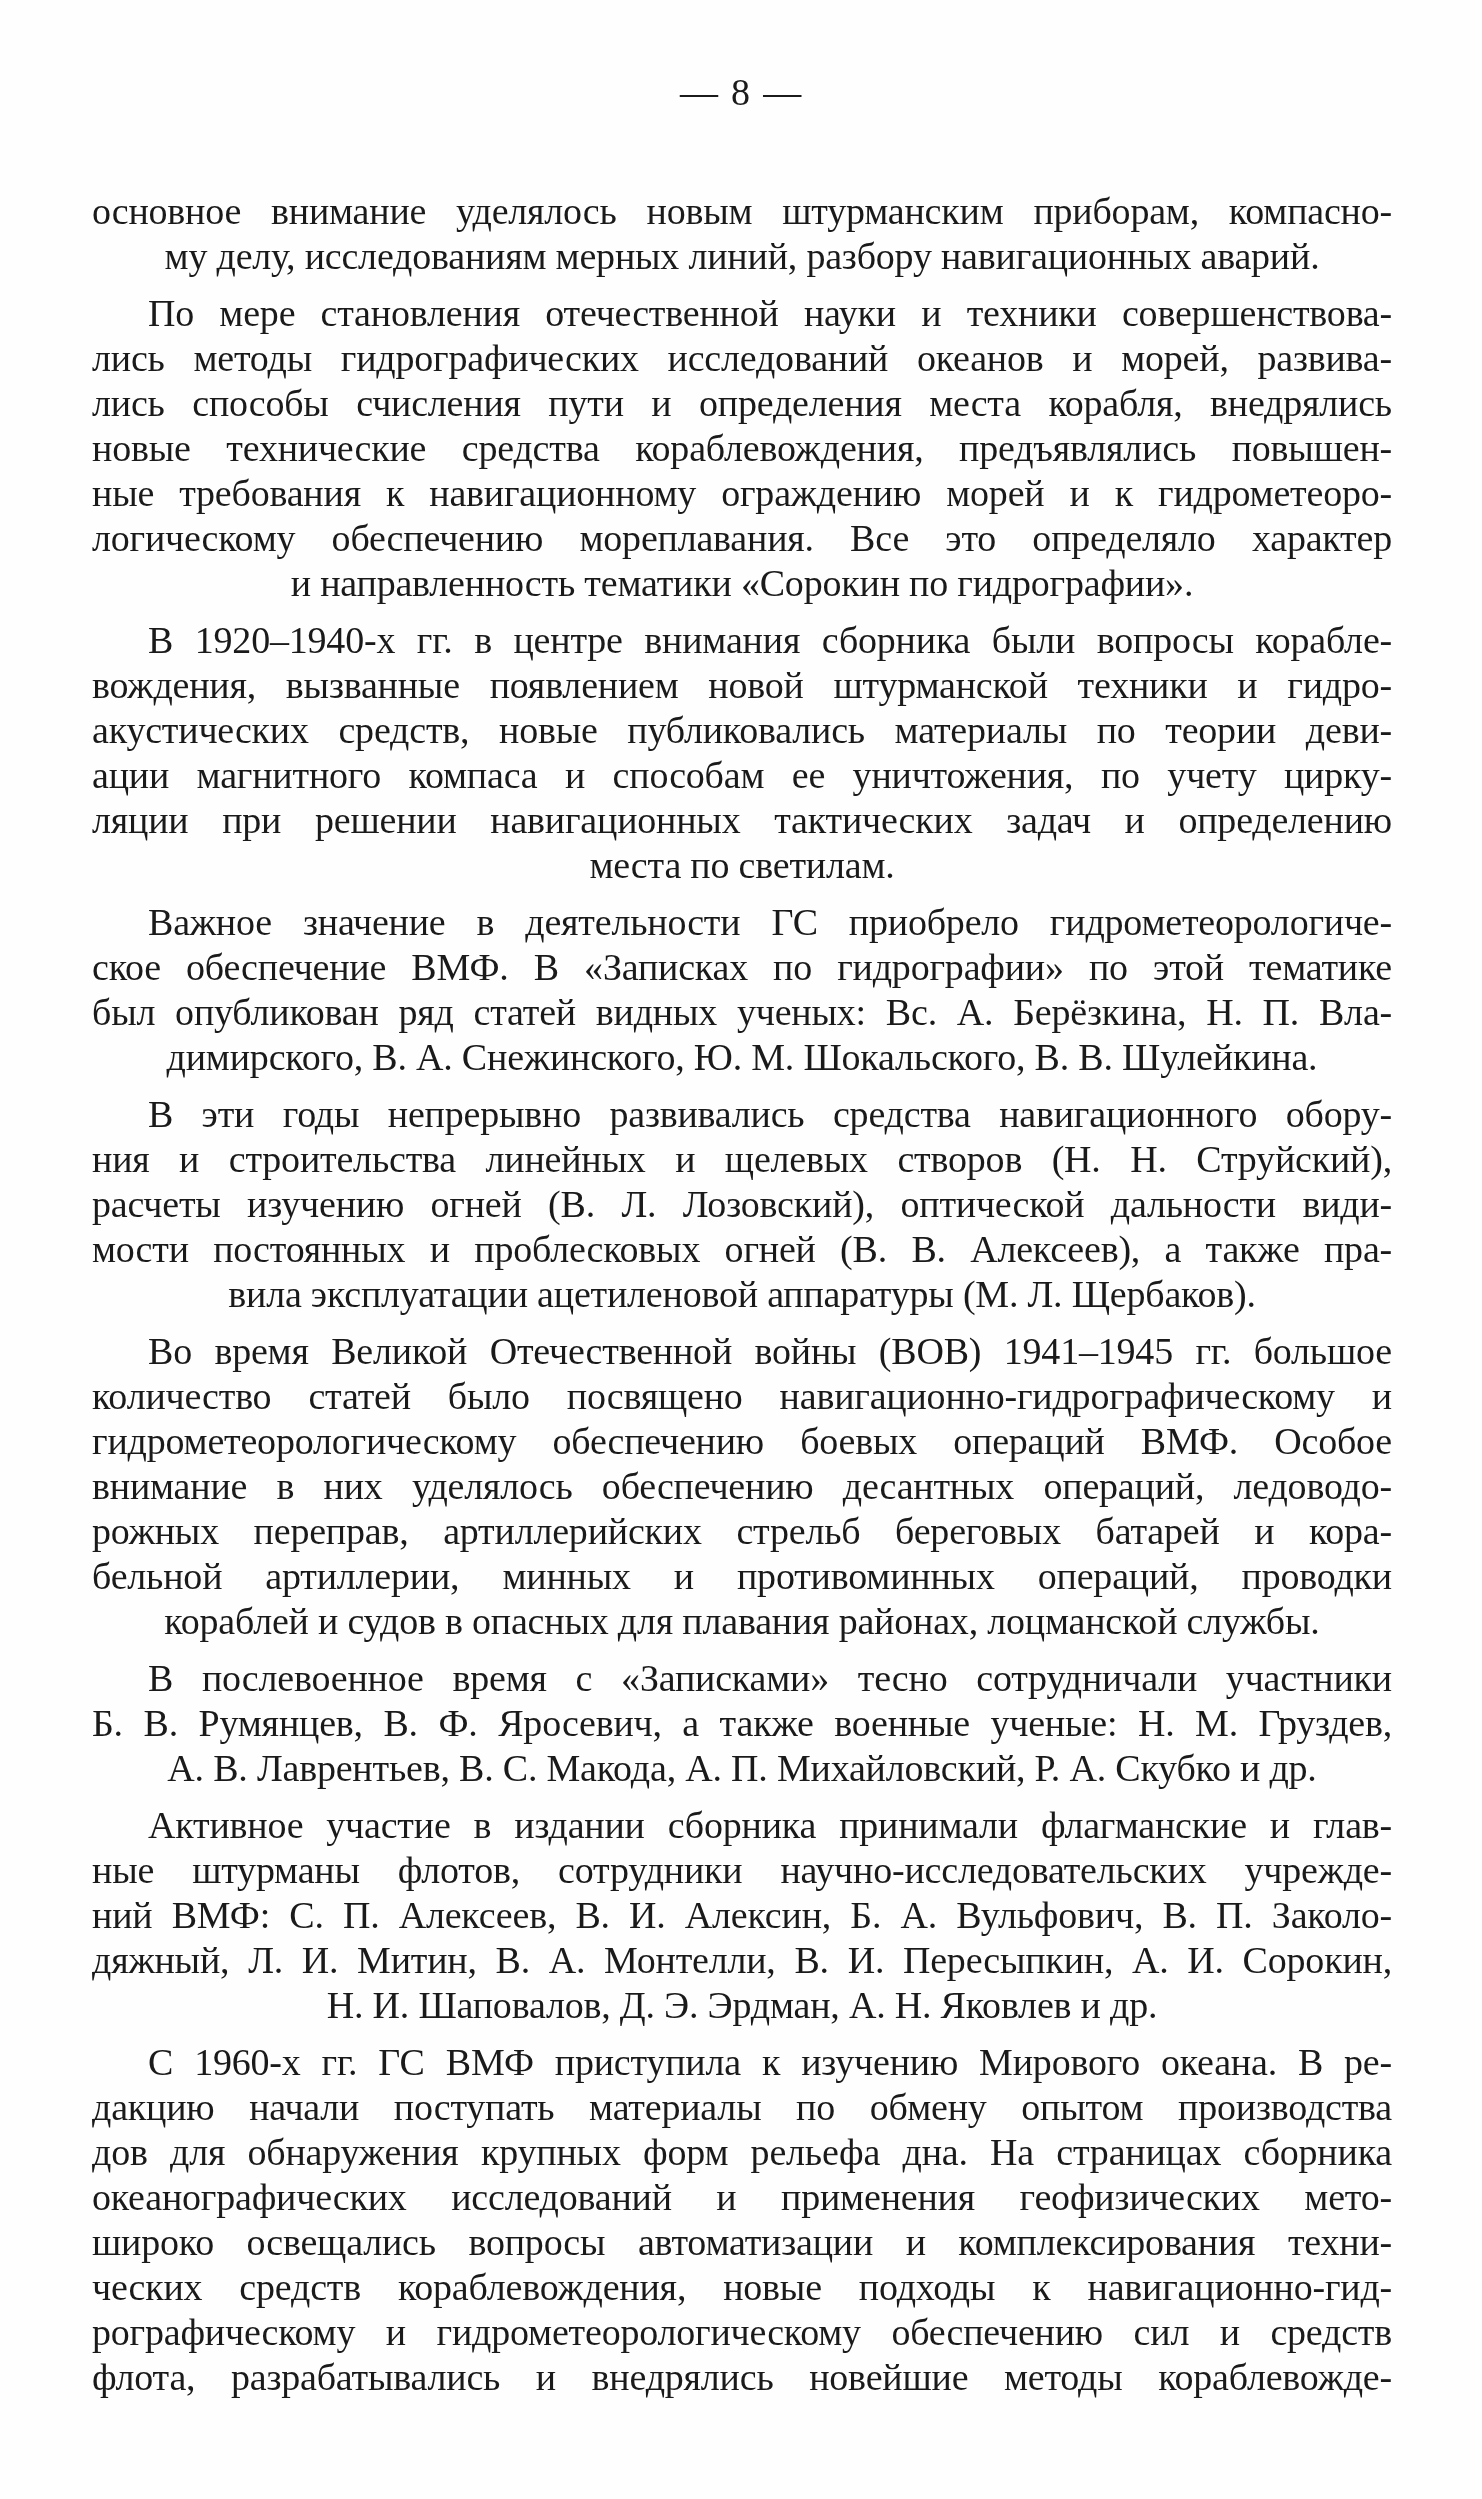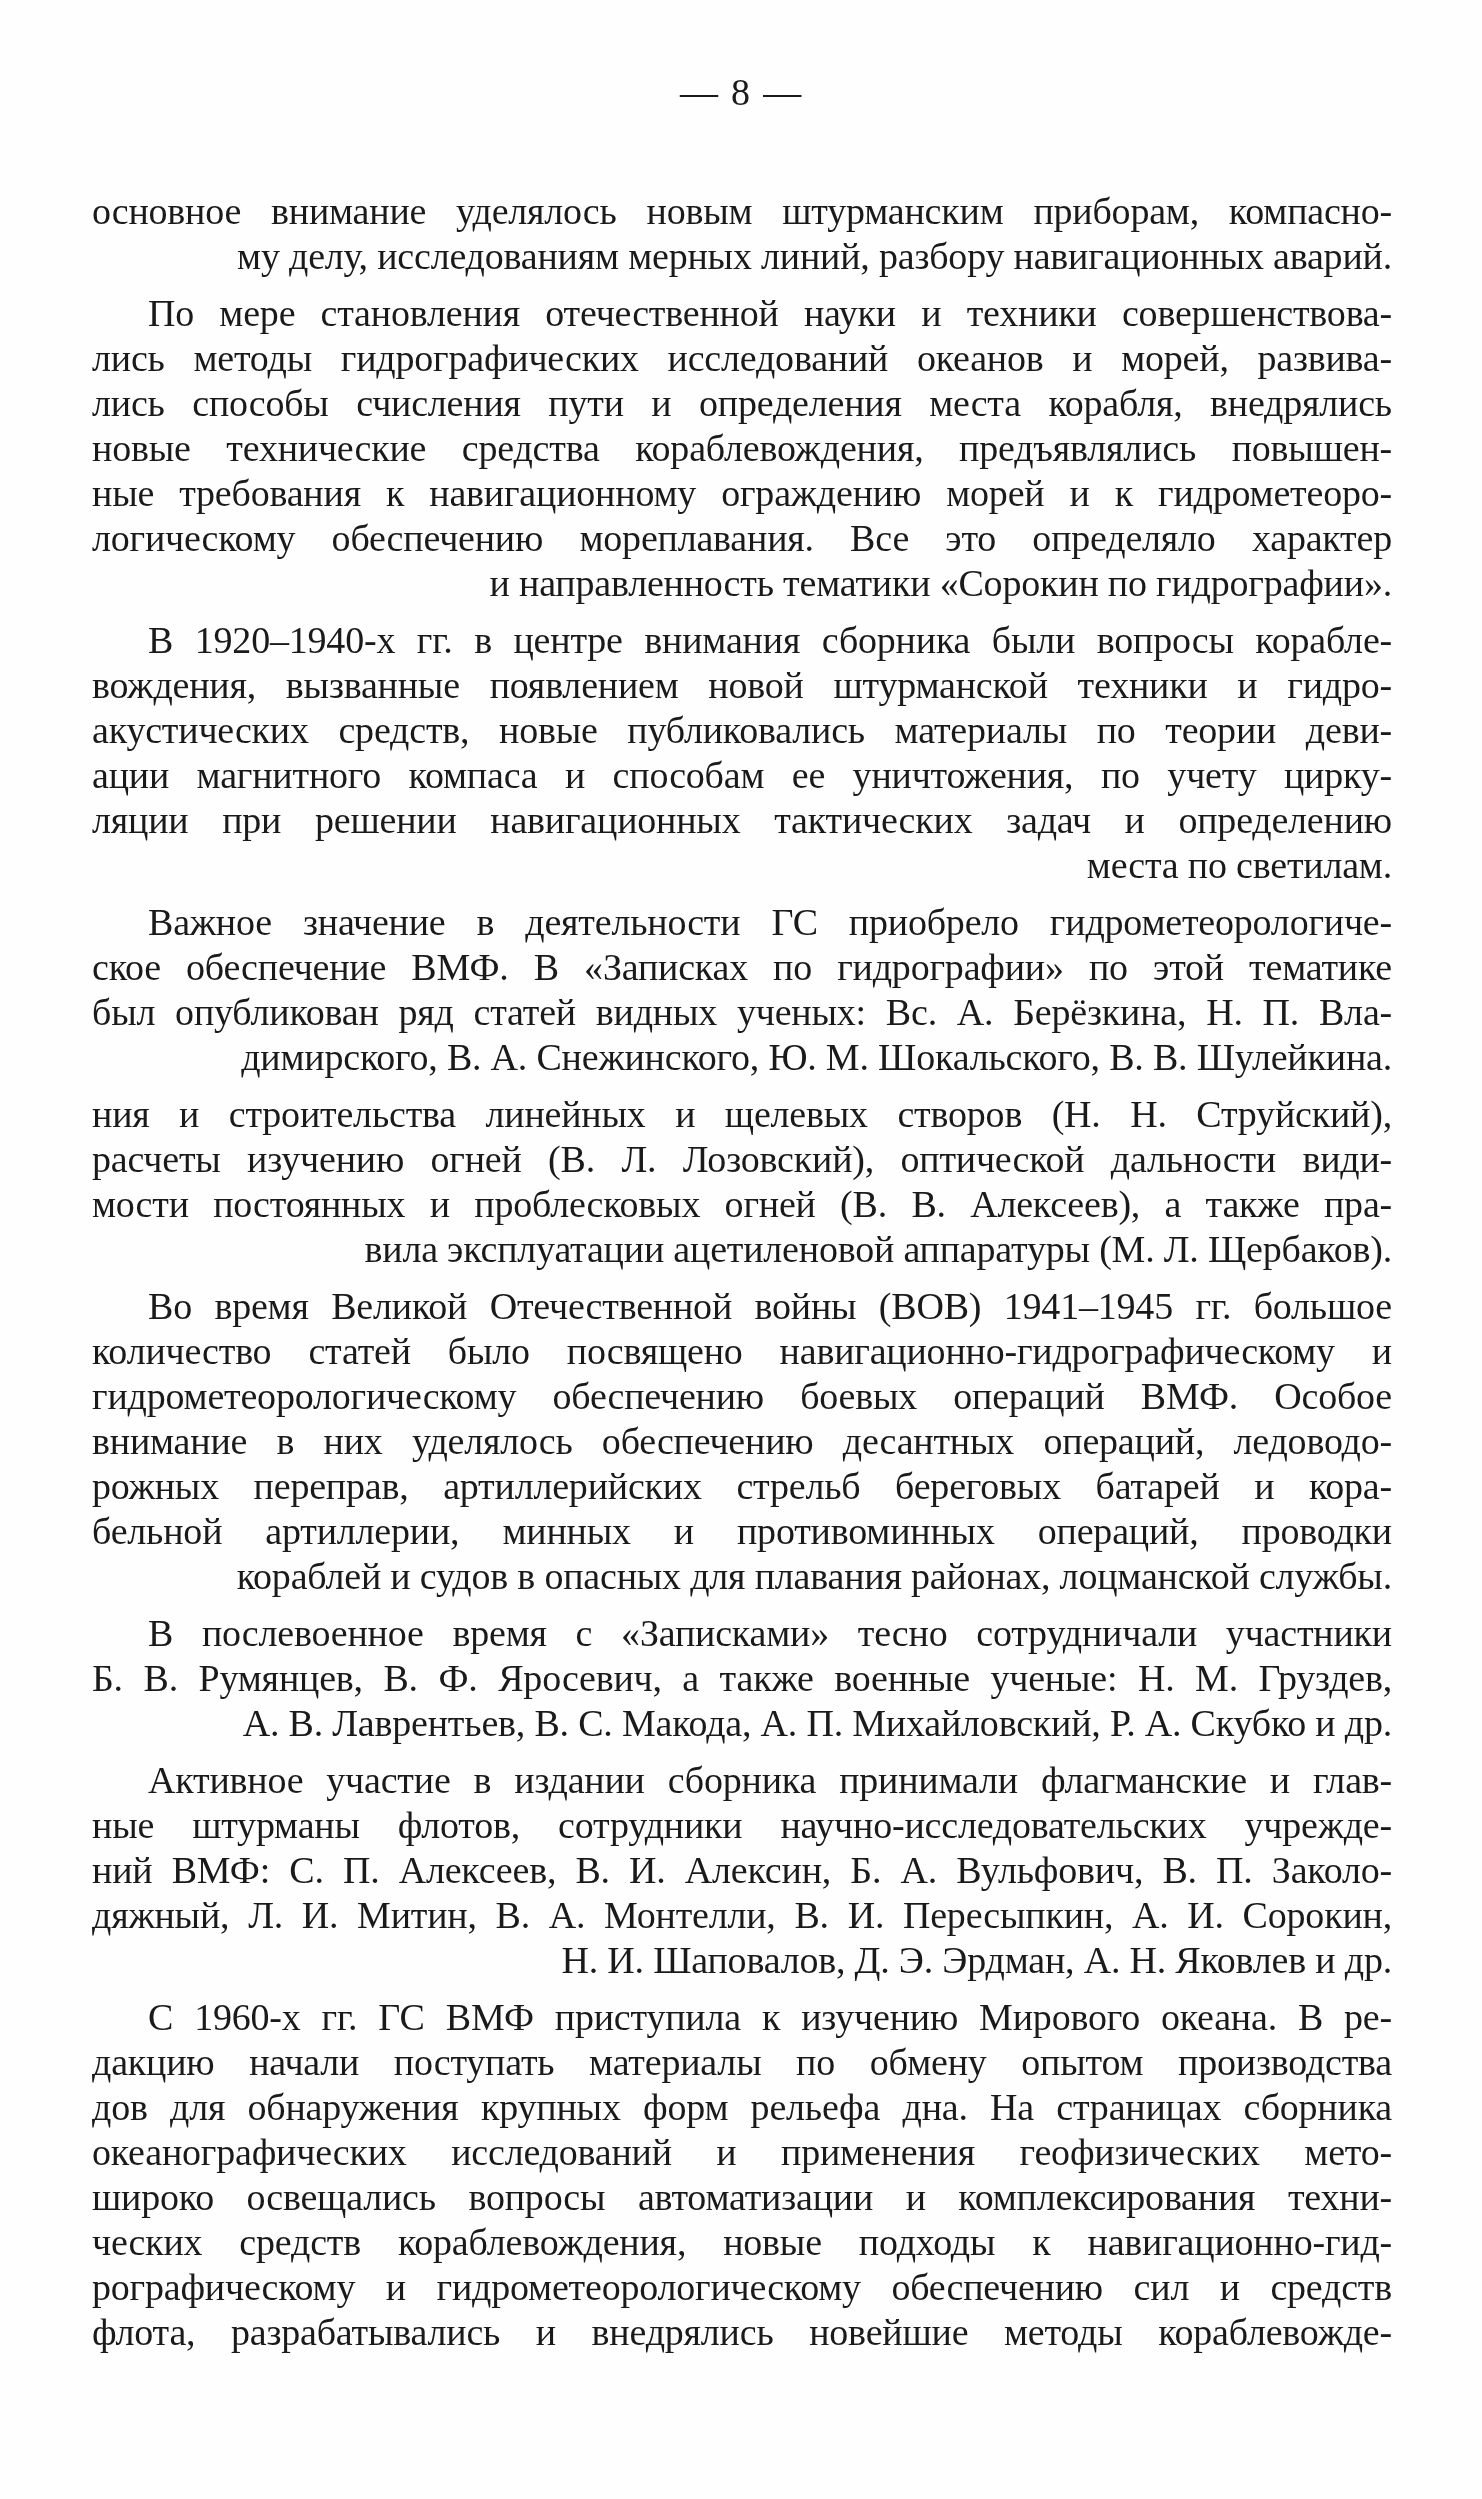--- a/index.html
+++ b/index.html
@@ -35,21 +35,21 @@
   .para {
     margin: 12px;
     padding: 0;
   }
   .ln {
     font-size: 38px;
     line-height: 45px;
     height: 45px;
     letter-spacing: -0.2px;
     white-space: normal;
-    text-align: right;
+    text-align: center;
     overflow: hidden;
   }
   .jst {
     text-align: justify;
     text-align-last: justify;
   }
   .ind {
     text-indent: 56px;
   }
 </style>
@@ -87,20 +87,21 @@
     </div>
 
     <div class="para">
       <div class="ln jst ind">Важное значение в деятельности ГС приобрело гидрометеорологиче-</div>
       <div class="ln jst">ское обеспечение ВМФ. В «Записках по гидрографии» по этой тематике</div>
       <div class="ln jst">был опубликован ряд статей видных ученых: Вс. А. Берёзкина, Н. П. Вла-</div>
       <div class="ln">димирского, В. А. Снежинского, Ю. М. Шокальского, В. В. Шулейкина.</div>
     </div>
 
     <div class="para">
+      <div class="ln jst ind">В эти годы непрерывно развивались средства навигационного обору-</div>
       <div class="ln jst">ния и строительства линейных и щелевых створов (Н. Н. Струйский),</div>
       <div class="ln jst">расчеты изучению огней (В. Л. Лозовский), оптической дальности види-</div>
       <div class="ln jst">мости постоянных и проблесковых огней (В. В. Алексеев), а также пра-</div>
       <div class="ln">вила эксплуатации ацетиленовой аппаратуры (М. Л. Щербаков).</div>
     </div>
 
     <div class="para">
       <div class="ln jst ind">Во время Великой Отечественной войны (ВОВ) 1941–1945 гг. большое</div>
       <div class="ln jst">количество статей было посвящено навигационно-гидрографическому и</div>
       <div class="ln jst">гидрометеорологическому обеспечению боевых операций ВМФ. Особое</div>

